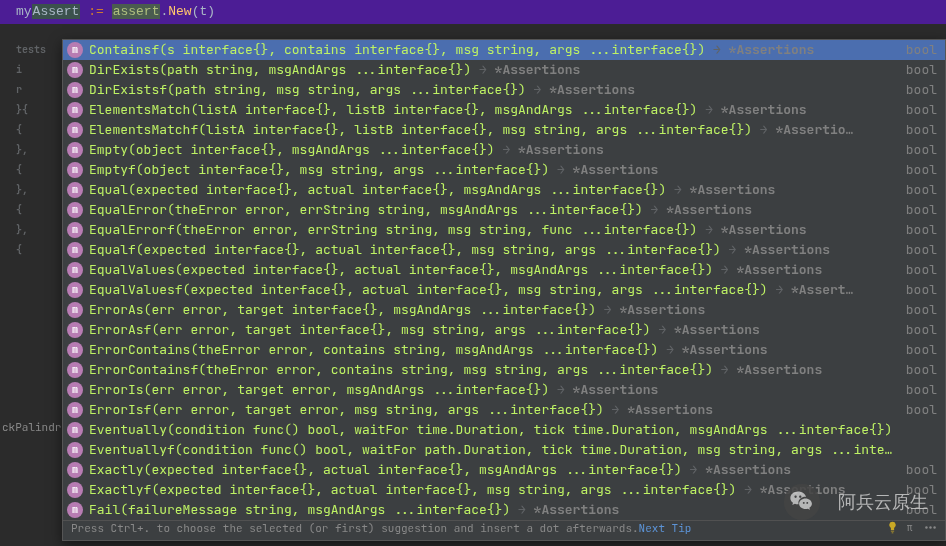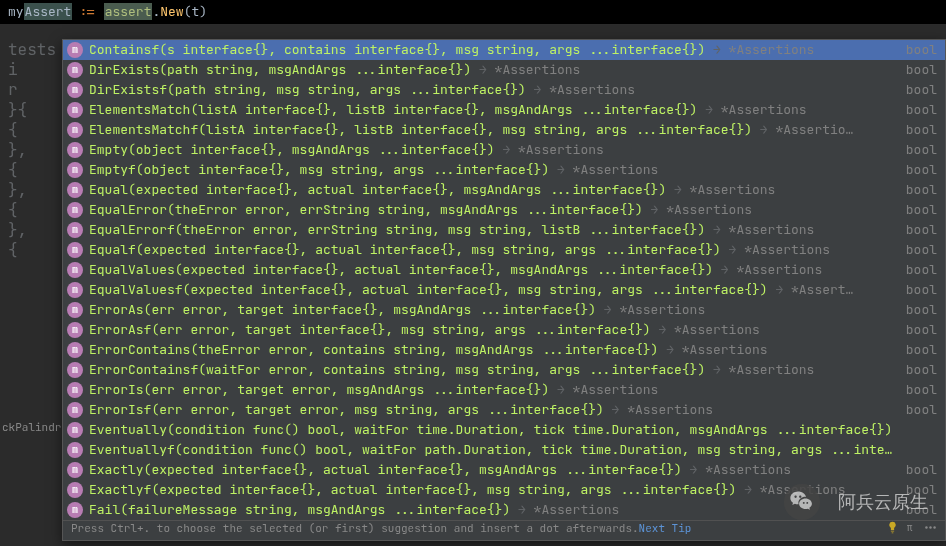--- a/index.html
+++ b/index.html
@@ -7,23 +7,24 @@
       width: 946px;
       height: 546px;
       background: #2b2b2b;
       font-family: 'JetBrains Mono', 'Consolas', monospace;
       font-size: 13px;
       color: #a9b7c6;
       overflow: hidden;
       position: relative;
     }
     .code-area {
-      padding: 2px 8px;
-      background: #000000;
+      padding: 2px 16px;
+      background: #4c1d95;
       line-height: 20px;
+      font-family: Liberation Mono, monospace;
     }
     .code-line {
       white-space: pre;
     }
     .var-name { color: #a9b7c6; }
     .highlighted-var { background: #3b514d; color: #a9b7c6; padding: 0 1px; }
     .operator { color: #cc7832; }
     .package-highlight { background: #4a5c4f; color: #afbf7e; padding: 0 1px; }
     .func-call { color: #ffc66d; }
     .paren { color: #a9b7c6; }
@@ -33,23 +34,24 @@
       width: 1px;
       height: 16px;
       background: #bbb;
       vertical-align: middle;
     }
     .gutter-text {
       position: absolute;
       left: 0;
       top: 40px;
       color: #606366;
-      font-size: 16px;
-      padding-left: 8px;
+      font-size: 10px;
+      padding-left: 16px;
       line-height: 20px;
+      font-weight: bold;
     }
     .autocomplete-popup {
       position: absolute;
       left: 62px;
       top: 39px;
       width: 884px;
       height: 502px;
       background: #3c3f41;
       border: 1px solid #555;
       box-shadow: 0 4px 12px rgba(0,0,0,0.5);
@@ -84,21 +86,21 @@
     }
     .completion-text {
       flex: 1;
       white-space: nowrap;
       overflow: hidden;
       text-overflow: ellipsis;
       color: #bbbbbb;
     }
     .sig-name { color: #bef264; }
     .sig-arrow { color: #606366; }
-    .sig-return { color: #808080; }
+    .sig-return { color: #808080; font-weight: bold; }
     .completion-type {
       color: #808080;
       margin-left: 10px;
       flex-shrink: 0;
     }
     .popup-footer {
       height: 14px;
       background: #3c3f41;
       border-top: 1px solid #515151;
       display: flex;
@@ -224,21 +226,21 @@
         <div class="completion-text"><span class="sig-name">Equal(expected interface{}, actual interface{}, msgAndArgs ...interface{})</span><span class="sig-arrow"> → </span><span class="sig-return">*Assertions</span></div>
         <div class="completion-type">bool</div>
       </div>
       <div class="completion-item">
         <div class="completion-icon">m</div>
         <div class="completion-text"><span class="sig-name">EqualError(theError error, errString string, msgAndArgs ...interface{})</span><span class="sig-arrow"> → </span><span class="sig-return">*Assertions</span></div>
         <div class="completion-type">bool</div>
       </div>
       <div class="completion-item">
         <div class="completion-icon">m</div>
-        <div class="completion-text"><span class="sig-name">EqualErrorf(theError error, errString string, msg string, listB ...interface{})</span><span class="sig-arrow"> → </span><span class="sig-return">*Assertions</span></div>
+        <div class="completion-text"><span class="sig-name">EqualErrorf(theError error, errString string, msg string, func ...interface{})</span><span class="sig-arrow"> → </span><span class="sig-return">*Assertions</span></div>
         <div class="completion-type">bool</div>
       </div>
       <div class="completion-item">
         <div class="completion-icon">m</div>
         <div class="completion-text"><span class="sig-name">Equalf(expected interface{}, actual interface{}, msg string, args ...interface{})</span><span class="sig-arrow"> → </span><span class="sig-return">*Assertions</span></div>
         <div class="completion-type">bool</div>
       </div>
       <div class="completion-item">
         <div class="completion-icon">m</div>
         <div class="completion-text"><span class="sig-name">EqualValues(expected interface{}, actual interface{}, msgAndArgs ...interface{})</span><span class="sig-arrow"> → </span><span class="sig-return">*Assertions</span></div>
@@ -259,21 +261,21 @@
         <div class="completion-text"><span class="sig-name">ErrorAsf(err error, target interface{}, msg string, args ...interface{})</span><span class="sig-arrow"> → </span><span class="sig-return">*Assertions</span></div>
         <div class="completion-type">bool</div>
       </div>
       <div class="completion-item">
         <div class="completion-icon">m</div>
         <div class="completion-text"><span class="sig-name">ErrorContains(theError error, contains string, msgAndArgs ...interface{})</span><span class="sig-arrow"> → </span><span class="sig-return">*Assertions</span></div>
         <div class="completion-type">bool</div>
       </div>
       <div class="completion-item">
         <div class="completion-icon">m</div>
-        <div class="completion-text"><span class="sig-name">ErrorContainsf(waitFor error, contains string, msg string, args ...interface{})</span><span class="sig-arrow"> → </span><span class="sig-return">*Assertions</span></div>
+        <div class="completion-text"><span class="sig-name">ErrorContainsf(theError error, contains string, msg string, args ...interface{})</span><span class="sig-arrow"> → </span><span class="sig-return">*Assertions</span></div>
         <div class="completion-type">bool</div>
       </div>
       <div class="completion-item">
         <div class="completion-icon">m</div>
         <div class="completion-text"><span class="sig-name">ErrorIs(err error, target error, msgAndArgs ...interface{})</span><span class="sig-arrow"> → </span><span class="sig-return">*Assertions</span></div>
         <div class="completion-type">bool</div>
       </div>
       <div class="completion-item">
         <div class="completion-icon">m</div>
         <div class="completion-text"><span class="sig-name">ErrorIsf(err error, target error, msg string, args ...interface{})</span><span class="sig-arrow"> → </span><span class="sig-return">*Assertions</span></div>

